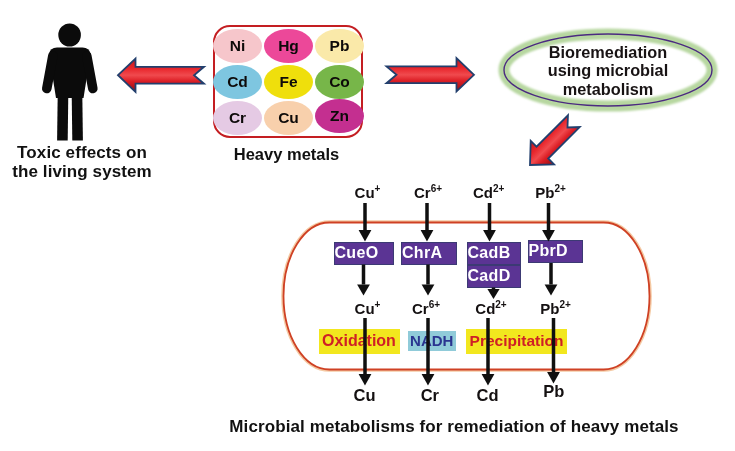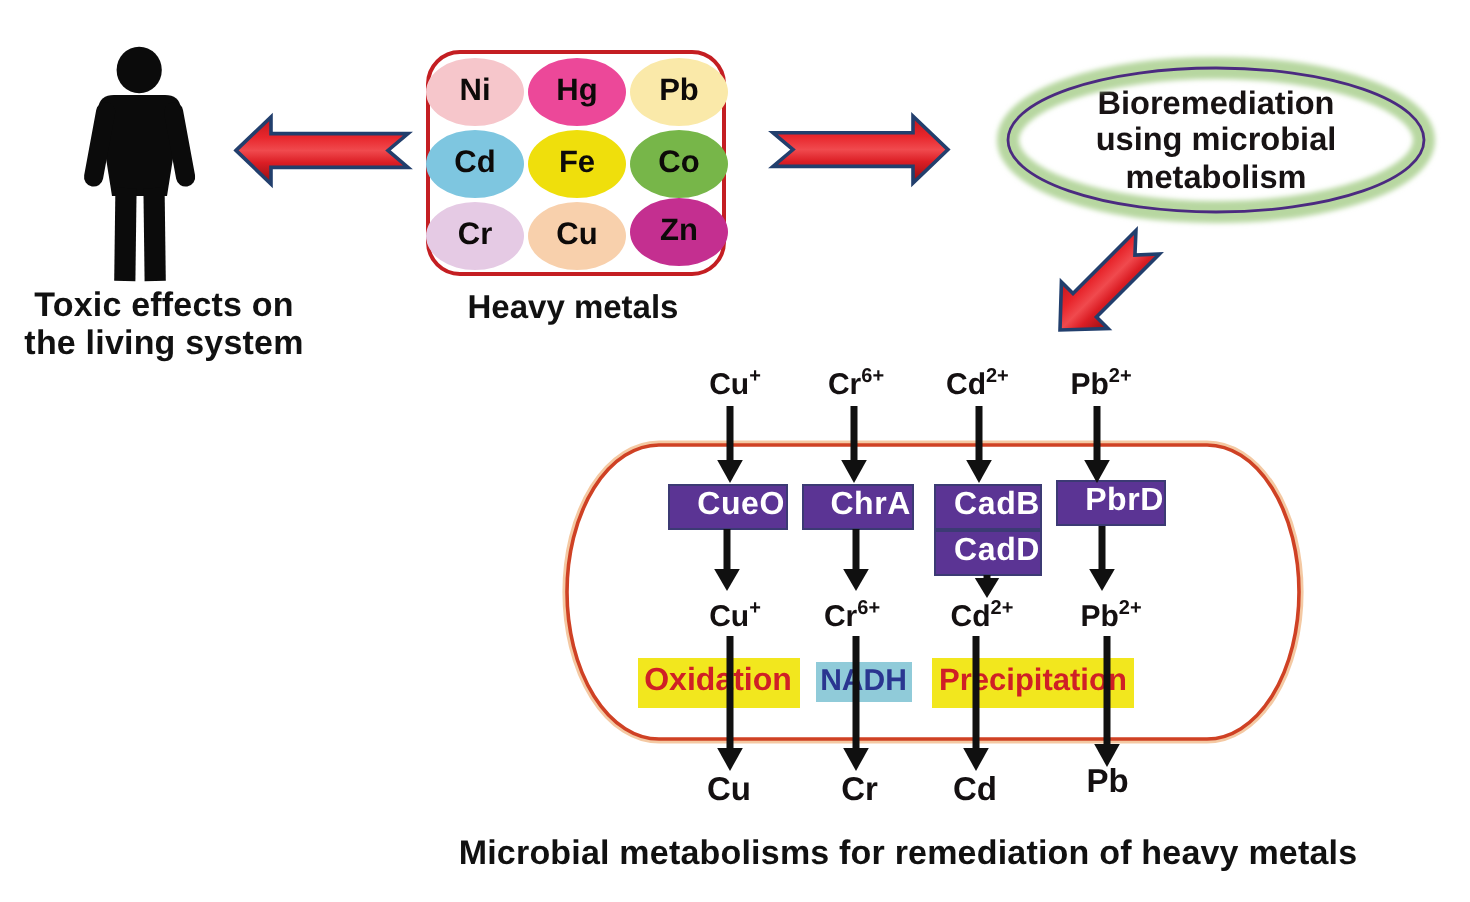--- a/index.html
+++ b/index.html
@@ -15,21 +15,21 @@
   .hm-grid{left:213px;top:25px;width:146px;height:109px;border:2.4px solid #c41e22;border-radius:17px;background:#fff;}
   .metal-cell{position:absolute;width:49px;height:34px;border-radius:50%;
               display:flex;align-items:center;justify-content:center;font-size:15.5px;color:#0d0a09;}
   .hm-label{left:286.5px;top:144.5px;font-size:16.5px;}
 
   
   .bio-text{left:608px;top:42.5px;font-size:16.3px;line-height:18.8px;color:#181314;}
 
   
   .pbox{position:absolute;background:#5b3494;border:1.2px solid #3c3a74;box-sizing:border-box;
-        color:#fff;font-size:16px;display:flex;align-items:center;justify-content:flex-end;letter-spacing:0.3px;}
+        color:#fff;font-size:16px;display:flex;align-items:center;justify-content:flex-start;letter-spacing:0.3px;}
   .procbox{position:absolute;box-sizing:border-box;display:flex;align-items:center;justify-content:center;}
 
   
   .ion{position:absolute;transform:translateX(-50%);white-space:nowrap;font-size:15px;color:#141011;}
   .ion sup{font-size:10px;vertical-align:baseline;position:relative;top:-5.5px;letter-spacing:0;}
 
   .metal-out{position:absolute;transform:translateX(-50%);font-size:16.5px;color:#141011;}
 
   .bottom-caption{left:454px;top:416.5px;font-size:17px;letter-spacing:0.1px;}
 

